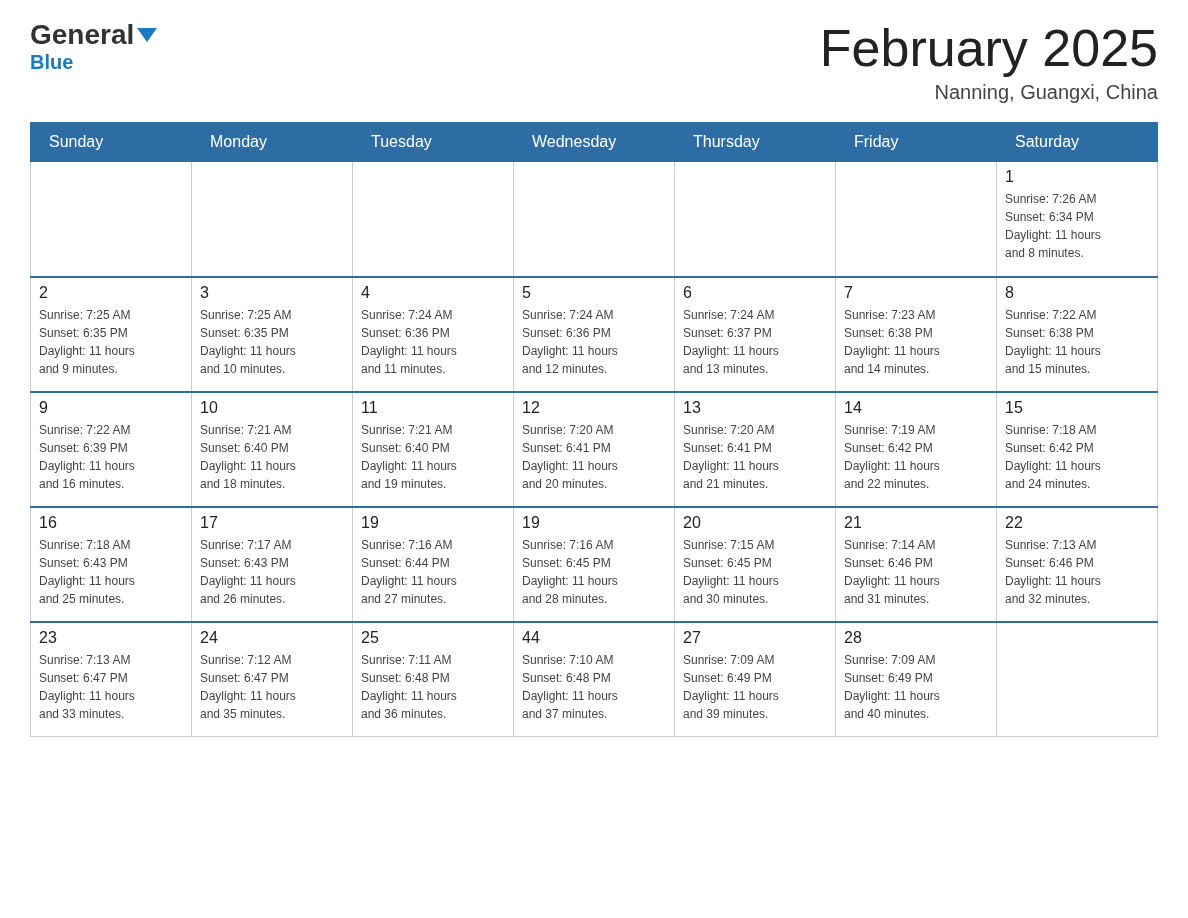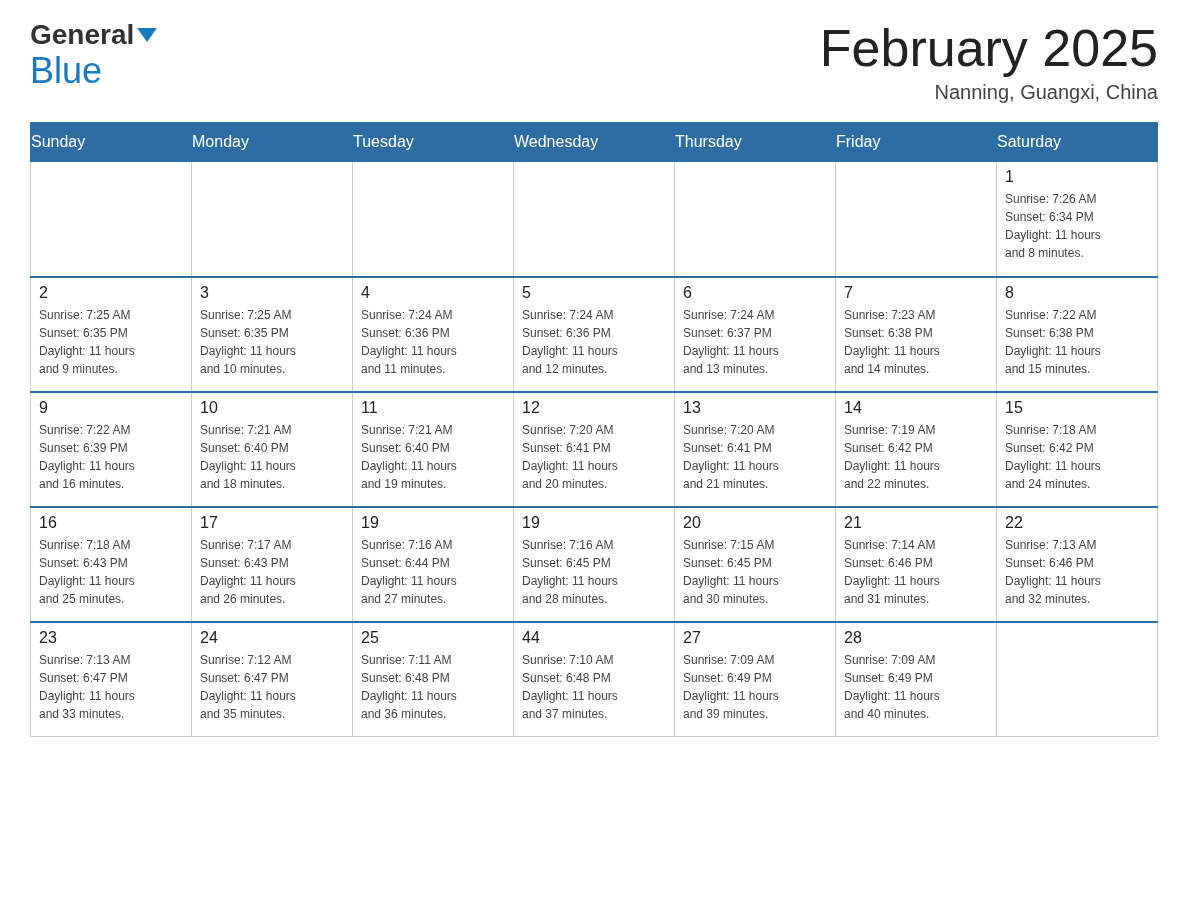--- a/index.html
+++ b/index.html
@@ -22,22 +22,22 @@
       flex-direction: column;
       align-items: flex-start;
     }
     .logo-general {
       font-size: 28px;
       font-weight: bold;
       color: #333;
       line-height: 1.1;
     }
     .logo-blue {
-      font-size: 36px;
-      font-weight: normal;
+      font-size: 20px;
+      font-weight: bold;
       color: #1a7abf;
       line-height: 1.1;
     }
     .logo-triangle {
       display: inline-block;
       width: 0;
       height: 0;
       border-left: 10px solid transparent;
       border-right: 10px solid transparent;
       border-top: 14px solid #1a7abf;
@@ -65,21 +65,21 @@
     .calendar-table {
       width: 100%;
       border-collapse: collapse;
       table-layout: fixed;
     }
     .calendar-table th {
       background-color: #2e6da4;
       color: #fff;
       font-size: 16px;
       font-weight: normal;
-      padding: 10px 0;
+      padding: 10px 18px;
       text-align: left;
       border: 1px solid #2e6da4;
     }
     .calendar-table td {
       vertical-align: top;
       padding: 6px 8px 8px 8px;
       border: 1px solid #ccc;
       font-size: 12.5px;
       color: #333;
       height: 115px;

